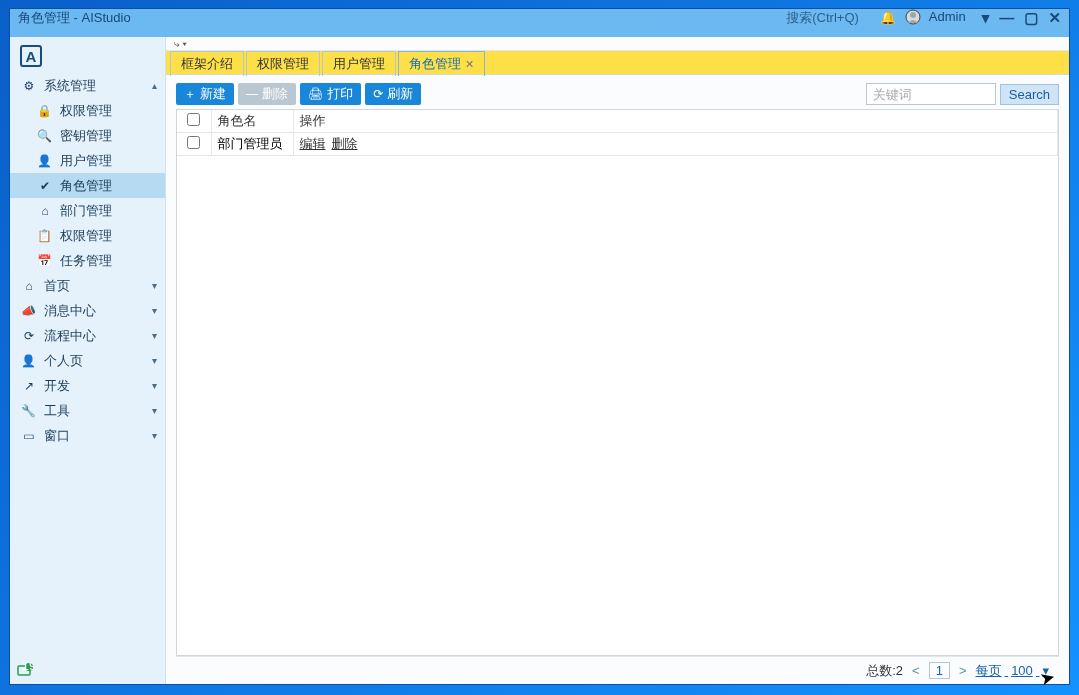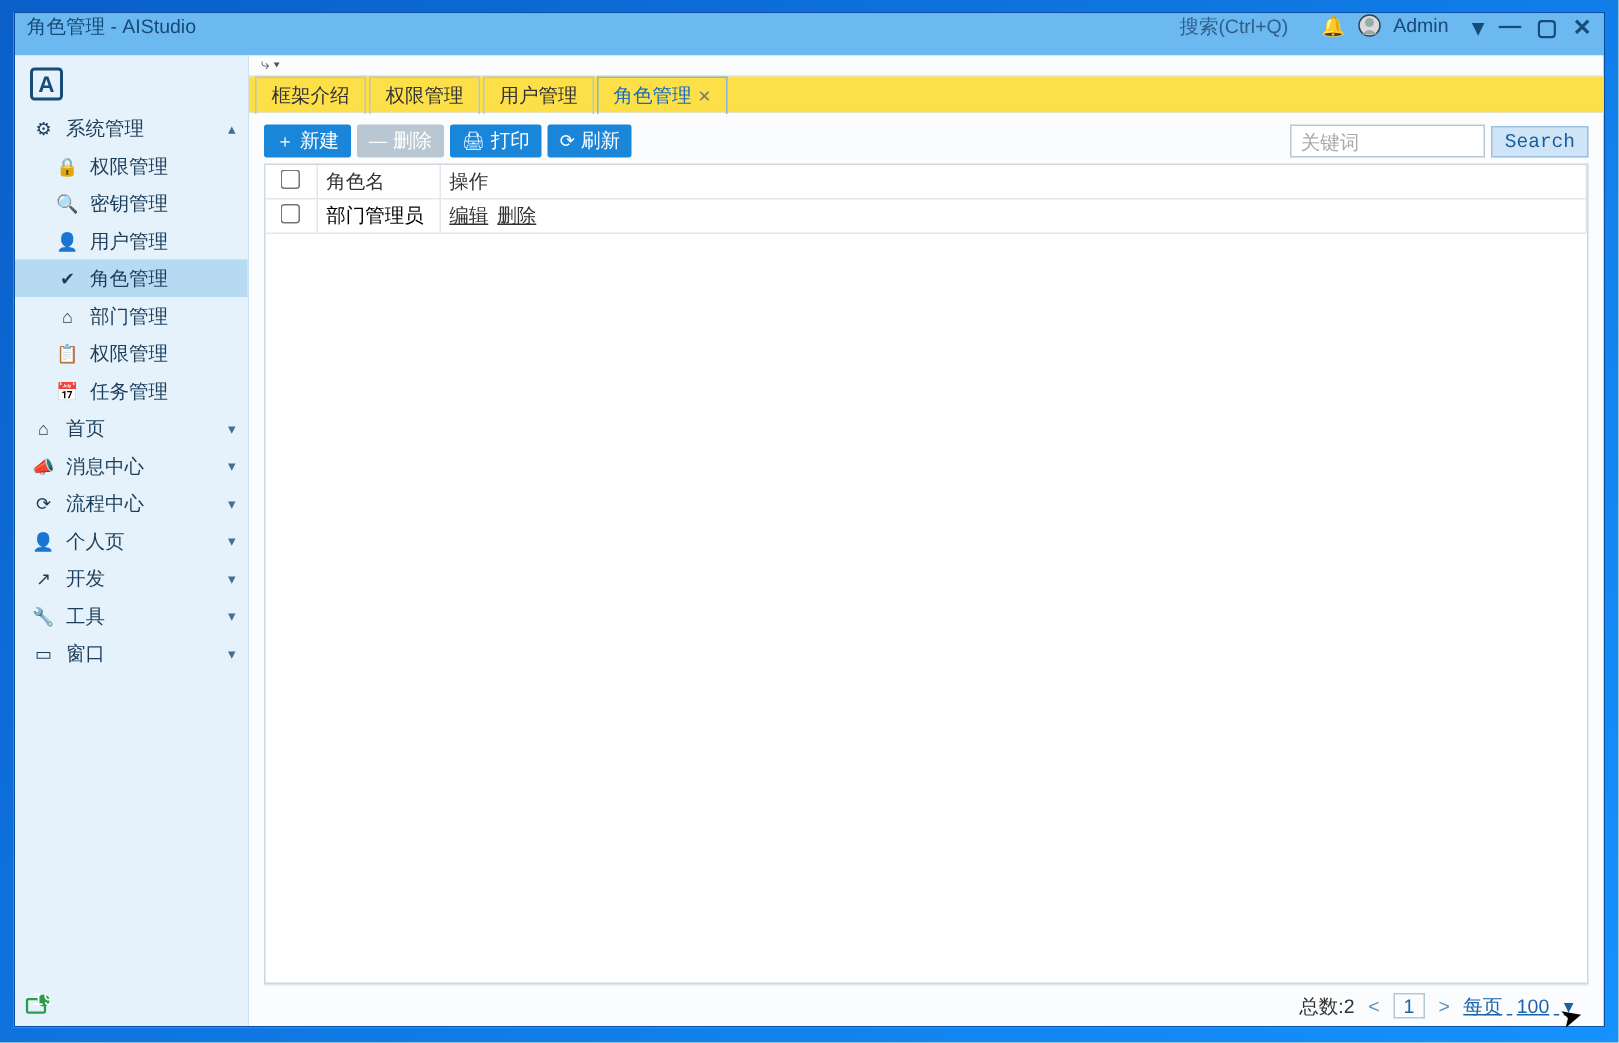--- a/index.html
+++ b/index.html
@@ -30,21 +30,21 @@
 .tab .close-x { font-size: 11px; color: #777; }
 .content { flex: 1; padding: 8px 10px 0 10px; display: flex; flex-direction: column; min-height: 0; }
 .toolbar { display: flex; align-items: center; gap: 4px; margin-bottom: 4px; }
 .btn { display: inline-flex; align-items: center; gap: 4px; padding: 2px 8px; color: #fff; border-radius: 2px; cursor: pointer; font-size: 13px; }
 .btn.primary { background: #1a86d9; }
 .btn.disabled { background: #b8c7d2; }
 .btn .bi { font-size: 12px; }
 .toolbar .sp { flex: 1; }
 .search-input { width: 130px; height: 22px; border: 1px solid #bcc6cf; padding: 0 6px; font-size: 13px; color: #0f172a; }
 .search-input::placeholder { color: #aaa; }
-.search-btn { background: #cfe5f7; color: #1a5ea0; padding: 2px 8px; border: 1px solid #9cc2e0; cursor: pointer; font-family: Liberation Mono, monospace; }
+.search-btn { background: #cfe5f7; color: #1a5ea0; padding: 2px 8px; border: 1px solid #9cc2e0; cursor: pointer; }
 .grid { flex: 1; border: 1px solid #d0d6db; background: #fff; overflow: auto; }
 table { border-collapse: collapse; width: 100%; }
 th, td { border-right: 1px solid #e3e7ea; border-bottom: 1px solid #e3e7ea; padding: 2px 6px; text-align: left; font-weight: normal; height: 22px; }
 th { background: #fff; color: #333; }
 th.chk, td.chk { width: 34px; text-align: center; }
 th.rolecol, td.rolecol { width: 82px; }
 td.ops a { color: #333; text-decoration: underline; margin-right: 6px; cursor: pointer; }
 tr.datarow:nth-child(even) td { background: #f4f7f9; }
 .pager { height: 28px; border-top: 1px solid #e0e6ea; display: flex; align-items: center; justify-content: flex-end; padding: 0 10px; gap: 6px; color: #1a63a8; font-size: 13px; }
 .pager .pg-total { color: #333; }

